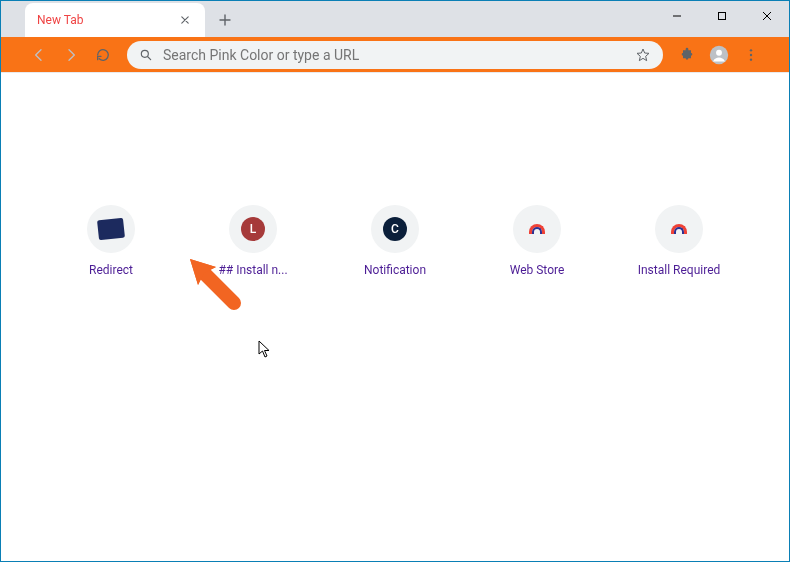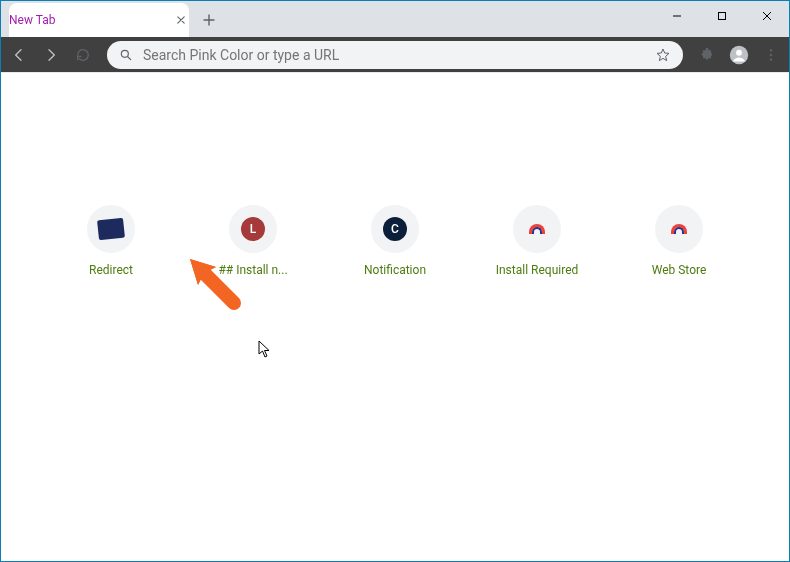--- a/index.html
+++ b/index.html
@@ -1,50 +1,50 @@
 <!DOCTYPE html>
 <html><head>
 <meta charset="utf-8">
 <style>
 * { margin: 0; padding: 0; box-sizing: border-box; font-family: -apple-system, BlinkMacSystemFont, "Segoe UI", Roboto, Arial, sans-serif; }
 body { width: 790px; height: 562px; overflow: hidden; position: relative; background: #fff; border: 1px solid #0a7fb5; }
 
 
 .titlebar { height: 36px; background: #dee1e6; display: flex; align-items: flex-end; position: relative; }
-.tab { height: 34px; background: #fff; border-radius: 8px 8px 0 0; margin-left: 8px; display: flex; align-items: center; padding: 0 0; min-width: 180px; position: relative; font-size: 12px; color: #a21caf; }
+.tab { height: 34px; background: #fff; border-radius: 8px 8px 0 0; margin-left: 24px; display: flex; align-items: center; padding: 0 12px; min-width: 180px; position: relative; font-size: 12px; color: #ef4444; }
 .tab-close { margin-left: auto; width: 16px; height: 16px; display: flex; align-items: center; justify-content: center; border-radius: 50%; cursor: pointer; }
 .tab-close svg { width: 8px; height: 8px; }
 .newtab-btn { width: 28px; height: 28px; display: flex; align-items: center; justify-content: center; margin-left: 6px; margin-bottom: 3px; border-radius: 50%; cursor: pointer; }
 .newtab-btn svg { width: 12px; height: 12px; }
 .window-controls { position: absolute; right: 0; top: 0; display: flex; height: 30px; }
 .win-btn { width: 45px; display: flex; align-items: center; justify-content: center; cursor: pointer; }
 .win-btn svg { width: 10px; height: 10px; }
 
 
-.toolbar { height: 36px; background: #404040; display: flex; align-items: center; padding: 0 4px; gap: 4px; border-bottom: 1px solid #e8eaed; }
+.toolbar { height: 36px; background: #f97316; display: flex; align-items: center; padding: 0 24px; gap: 4px; border-bottom: 1px solid #e8eaed; }
 .nav-btn { width: 28px; height: 28px; display: flex; align-items: center; justify-content: center; border-radius: 50%; cursor: pointer; color: #5f6368; }
 .nav-btn.disabled { color: #bdc1c6; }
 .nav-btn svg { width: 16px; height: 16px; }
 .omnibox { flex: 1; height: 28px; background: #f1f3f4; border-radius: 14px; display: flex; align-items: center; padding: 0 12px; margin: 0 6px; gap: 10px; }
 .omnibox svg.search { width: 14px; height: 14px; color: #5f6368; flex-shrink: 0; }
 .omnibox input { border: none; background: transparent; outline: none; flex: 1; font-size: 14px; color: #80868b; }
 .omnibox .star { margin-left: auto; color: #5f6368; display: flex; align-items: center; }
 .omnibox .star svg { width: 16px; height: 16px; }
 .ext-icon, .profile-icon, .menu-icon { width: 28px; height: 28px; display: flex; align-items: center; justify-content: center; cursor: pointer; color: #5f6368; }
 .profile-icon svg { width: 22px; height: 22px; }
 .menu-icon svg { width: 16px; height: 16px; }
 .ext-icon svg { width: 16px; height: 16px; }
 
 
 .content { position: relative; height: calc(100% - 72px); background: #fff; }
 .shortcuts { display: flex; justify-content: center; gap: 30px; margin-top: 132px; }
 .shortcut { width: 112px; display: flex; flex-direction: column; align-items: center; cursor: pointer; }
 .shortcut-icon { width: 48px; height: 48px; border-radius: 50%; background: #f1f3f4; display: flex; align-items: center; justify-content: center; margin-bottom: 10px; position: relative; }
 .shortcut-icon .inner { width: 24px; height: 24px; border-radius: 50%; display: flex; align-items: center; justify-content: center; color: #fff; font-size: 12px; font-weight: 500; }
-.shortcut-label { font-size: 12px; color: #4d7c0f; text-align: center; white-space: nowrap; overflow: hidden; text-overflow: ellipsis; max-width: 100%; }
+.shortcut-label { font-size: 12px; color: #4c1d95; text-align: center; white-space: nowrap; overflow: hidden; text-overflow: ellipsis; max-width: 100%; }
 
 
 .annotation-arrow { position: absolute; left: 185px; top: 50px; pointer-events: none; }
 .annotation-arrow svg { width: 60px; height: 60px; }
 
 
 .cursor { position: absolute; left: 257px; top: 135px; pointer-events: none; }
 .cursor svg { width: 14px; height: 18px; }
 
 
@@ -159,28 +159,28 @@
       <div class="shortcut-icon">
         <div class="inner" style="background:#0b1f3a;">C</div>
       </div>
       <div class="shortcut-label">Notification</div>
     </div>
 
     <div class="shortcut">
       <div class="shortcut-icon">
         <div class="rainbow"></div>
       </div>
-      <div class="shortcut-label">Install Required</div>
+      <div class="shortcut-label">Web Store</div>
     </div>
 
     <div class="shortcut">
       <div class="shortcut-icon">
         <div class="rainbow"></div>
       </div>
-      <div class="shortcut-label">Web Store</div>
+      <div class="shortcut-label">Install Required</div>
     </div>
 
   </div>
 
   <div class="annotation-arrow">
     <svg viewBox="0 0 60 60">
       <path d="M45 45 L18 18 L12 30 L4 4 L30 12 L18 18" fill="#f26522"></path>
       <path d="M18 18 L48 48" stroke="#f26522" stroke-width="14" stroke-linecap="round"></path>
       <path d="M4 4 L30 12 L18 18 L12 30 Z" fill="#f26522"></path>
     </svg>

